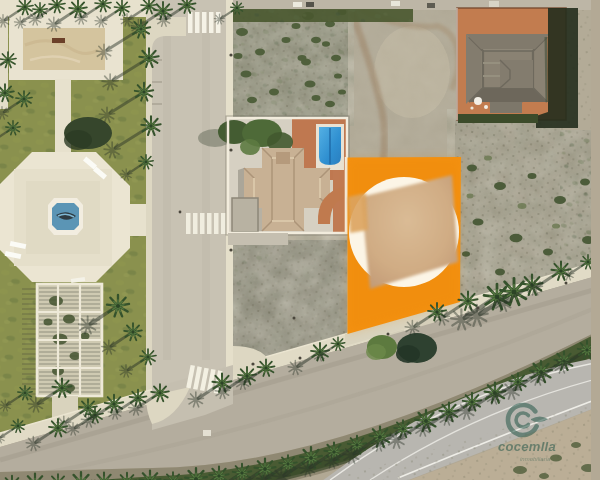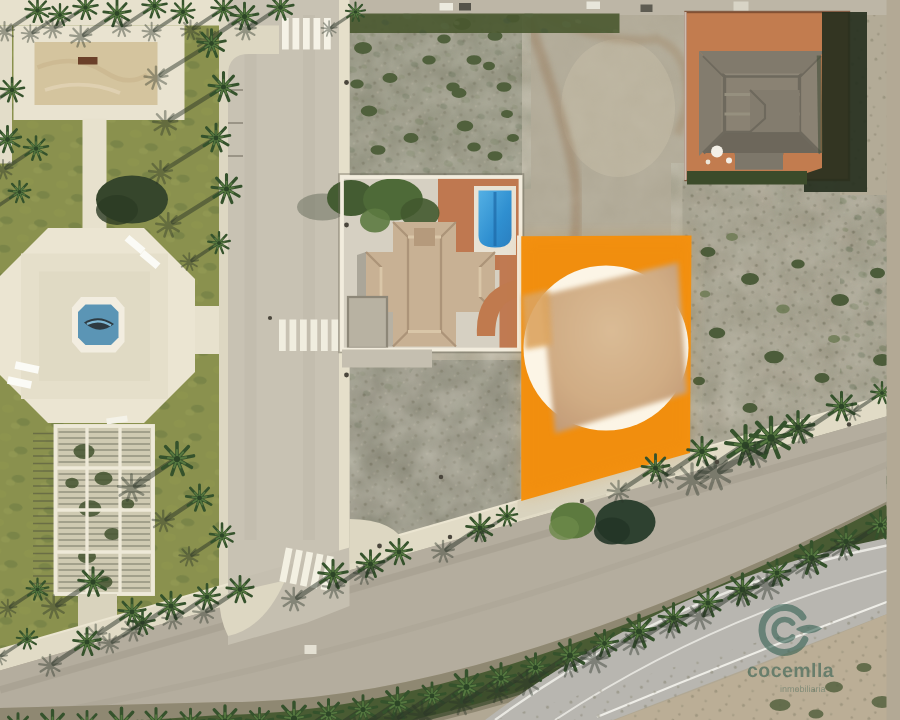--- a/index.html
+++ b/index.html
@@ -1,16 +1,16 @@
 <!DOCTYPE html>
 <html><head>
 <meta charset="utf-8">
 <style>
 html,body{margin:0;padding:0;background:#b3a995;}
-#wrap{width:591px;height:480px;overflow:hidden;position:relative;font-family:"Liberation Sans", sans-serif;}
+#wrap{width:591px;height:480px;overflow:hidden;position:relative;font-family:"Liberation Sans", sans-serif;font-style:italic;}
 </style>
 </head>
 <body>
 <div id="wrap">
 <svg width="600" height="480" viewBox="0 0 600 480" xmlns="http://www.w3.org/2000/svg">
 <defs>
 <g id="pstar">
           <path d="M0 0L0 -8M0 0L5.5 -6M0 0L8 -1.5M0 0L7 4M0 0L3 7.5M0 0L-2.5 7.5M0 0L-7 4.5M0 0L-8 -1M0 0L-5.5 -6" stroke="currentColor" stroke-width="1.7" stroke-linecap="round" fill="none"></path>
         </g>
 <g id="palmS">

